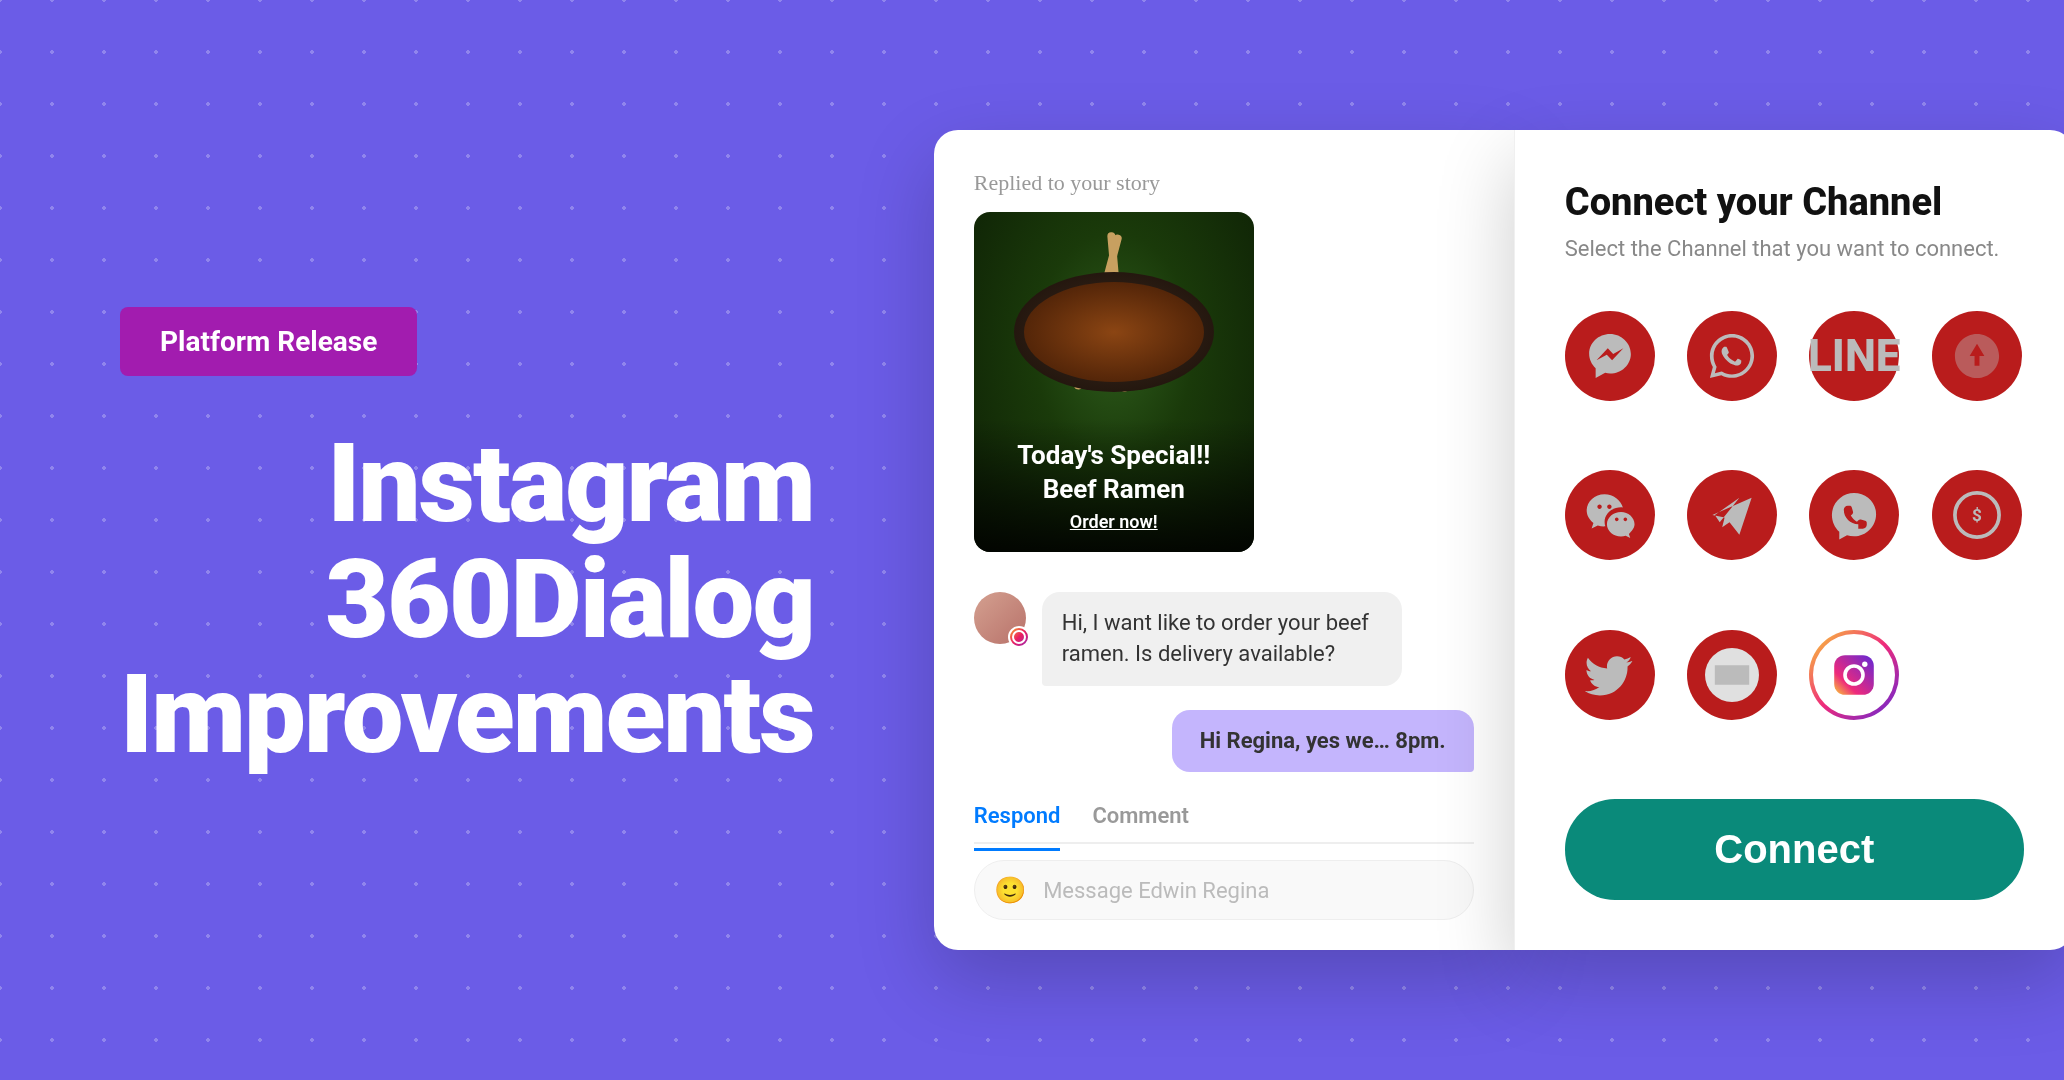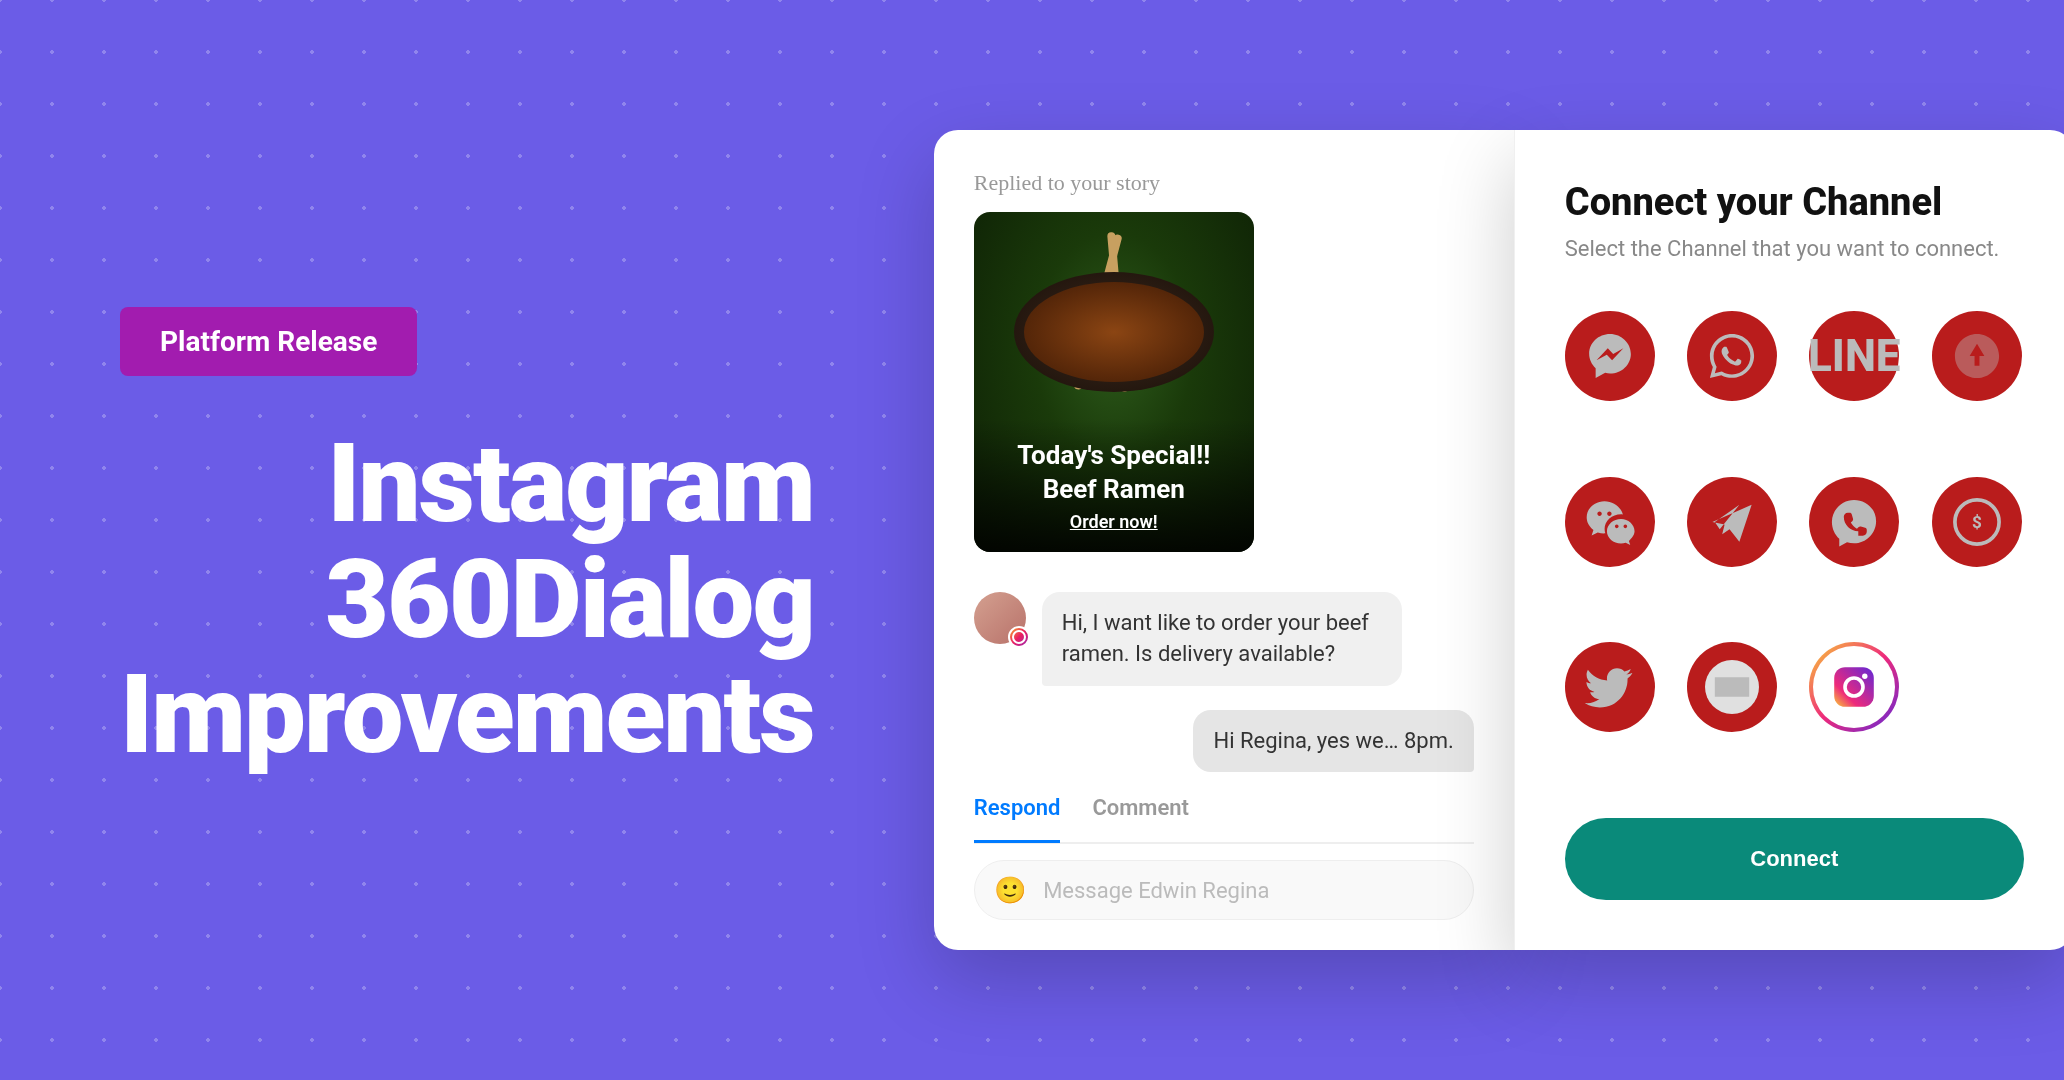--- a/index.html
+++ b/index.html
@@ -239,35 +239,36 @@
       background: #f0f0f0;
       border-radius: 18px 18px 18px 4px;
       padding: 16px 20px;
       font-size: 22px;
       color: #333;
       max-width: 360px;
       line-height: 1.4;
     }
 
     .bubble-right {
-      background: #e5e5e5;
+      background: #c4b5fd;
       border-radius: 18px 18px 4px 18px;
-      padding: 16px 20px;
+      padding: 16px 28px;
       font-size: 22px;
       color: #333;
       max-width: 360px;
       line-height: 1.4;
       margin-left: auto;
+      font-weight: bold;
     }
 
     .chat-tabs {
       display: flex;
       gap: 32px;
       border-bottom: 2px solid #eee;
-      padding-bottom: 12px;
+      padding-bottom: 4px;
       margin-top: 20px;
       margin-bottom: 16px;
     }
 
     .chat-tab {
       font-size: 22px;
       font-weight: 600;
       color: #999;
       padding-bottom: 10px;
       cursor: pointer;
@@ -376,21 +377,21 @@
     .ig-icon {
       width: 54px;
       height: 54px;
     }
 
     .connect-btn {
       display: block;
       width: 100%;
       background: #0a8a7a;
       color: #fff;
-      font-size: 22px;
+      font-size: 40px;
       font-weight: 700;
       text-align: center;
       padding: 28px;
       border-radius: 50px;
       border: none;
       cursor: pointer;
       margin-top: 40px;
     }
   </style>
 </head>

